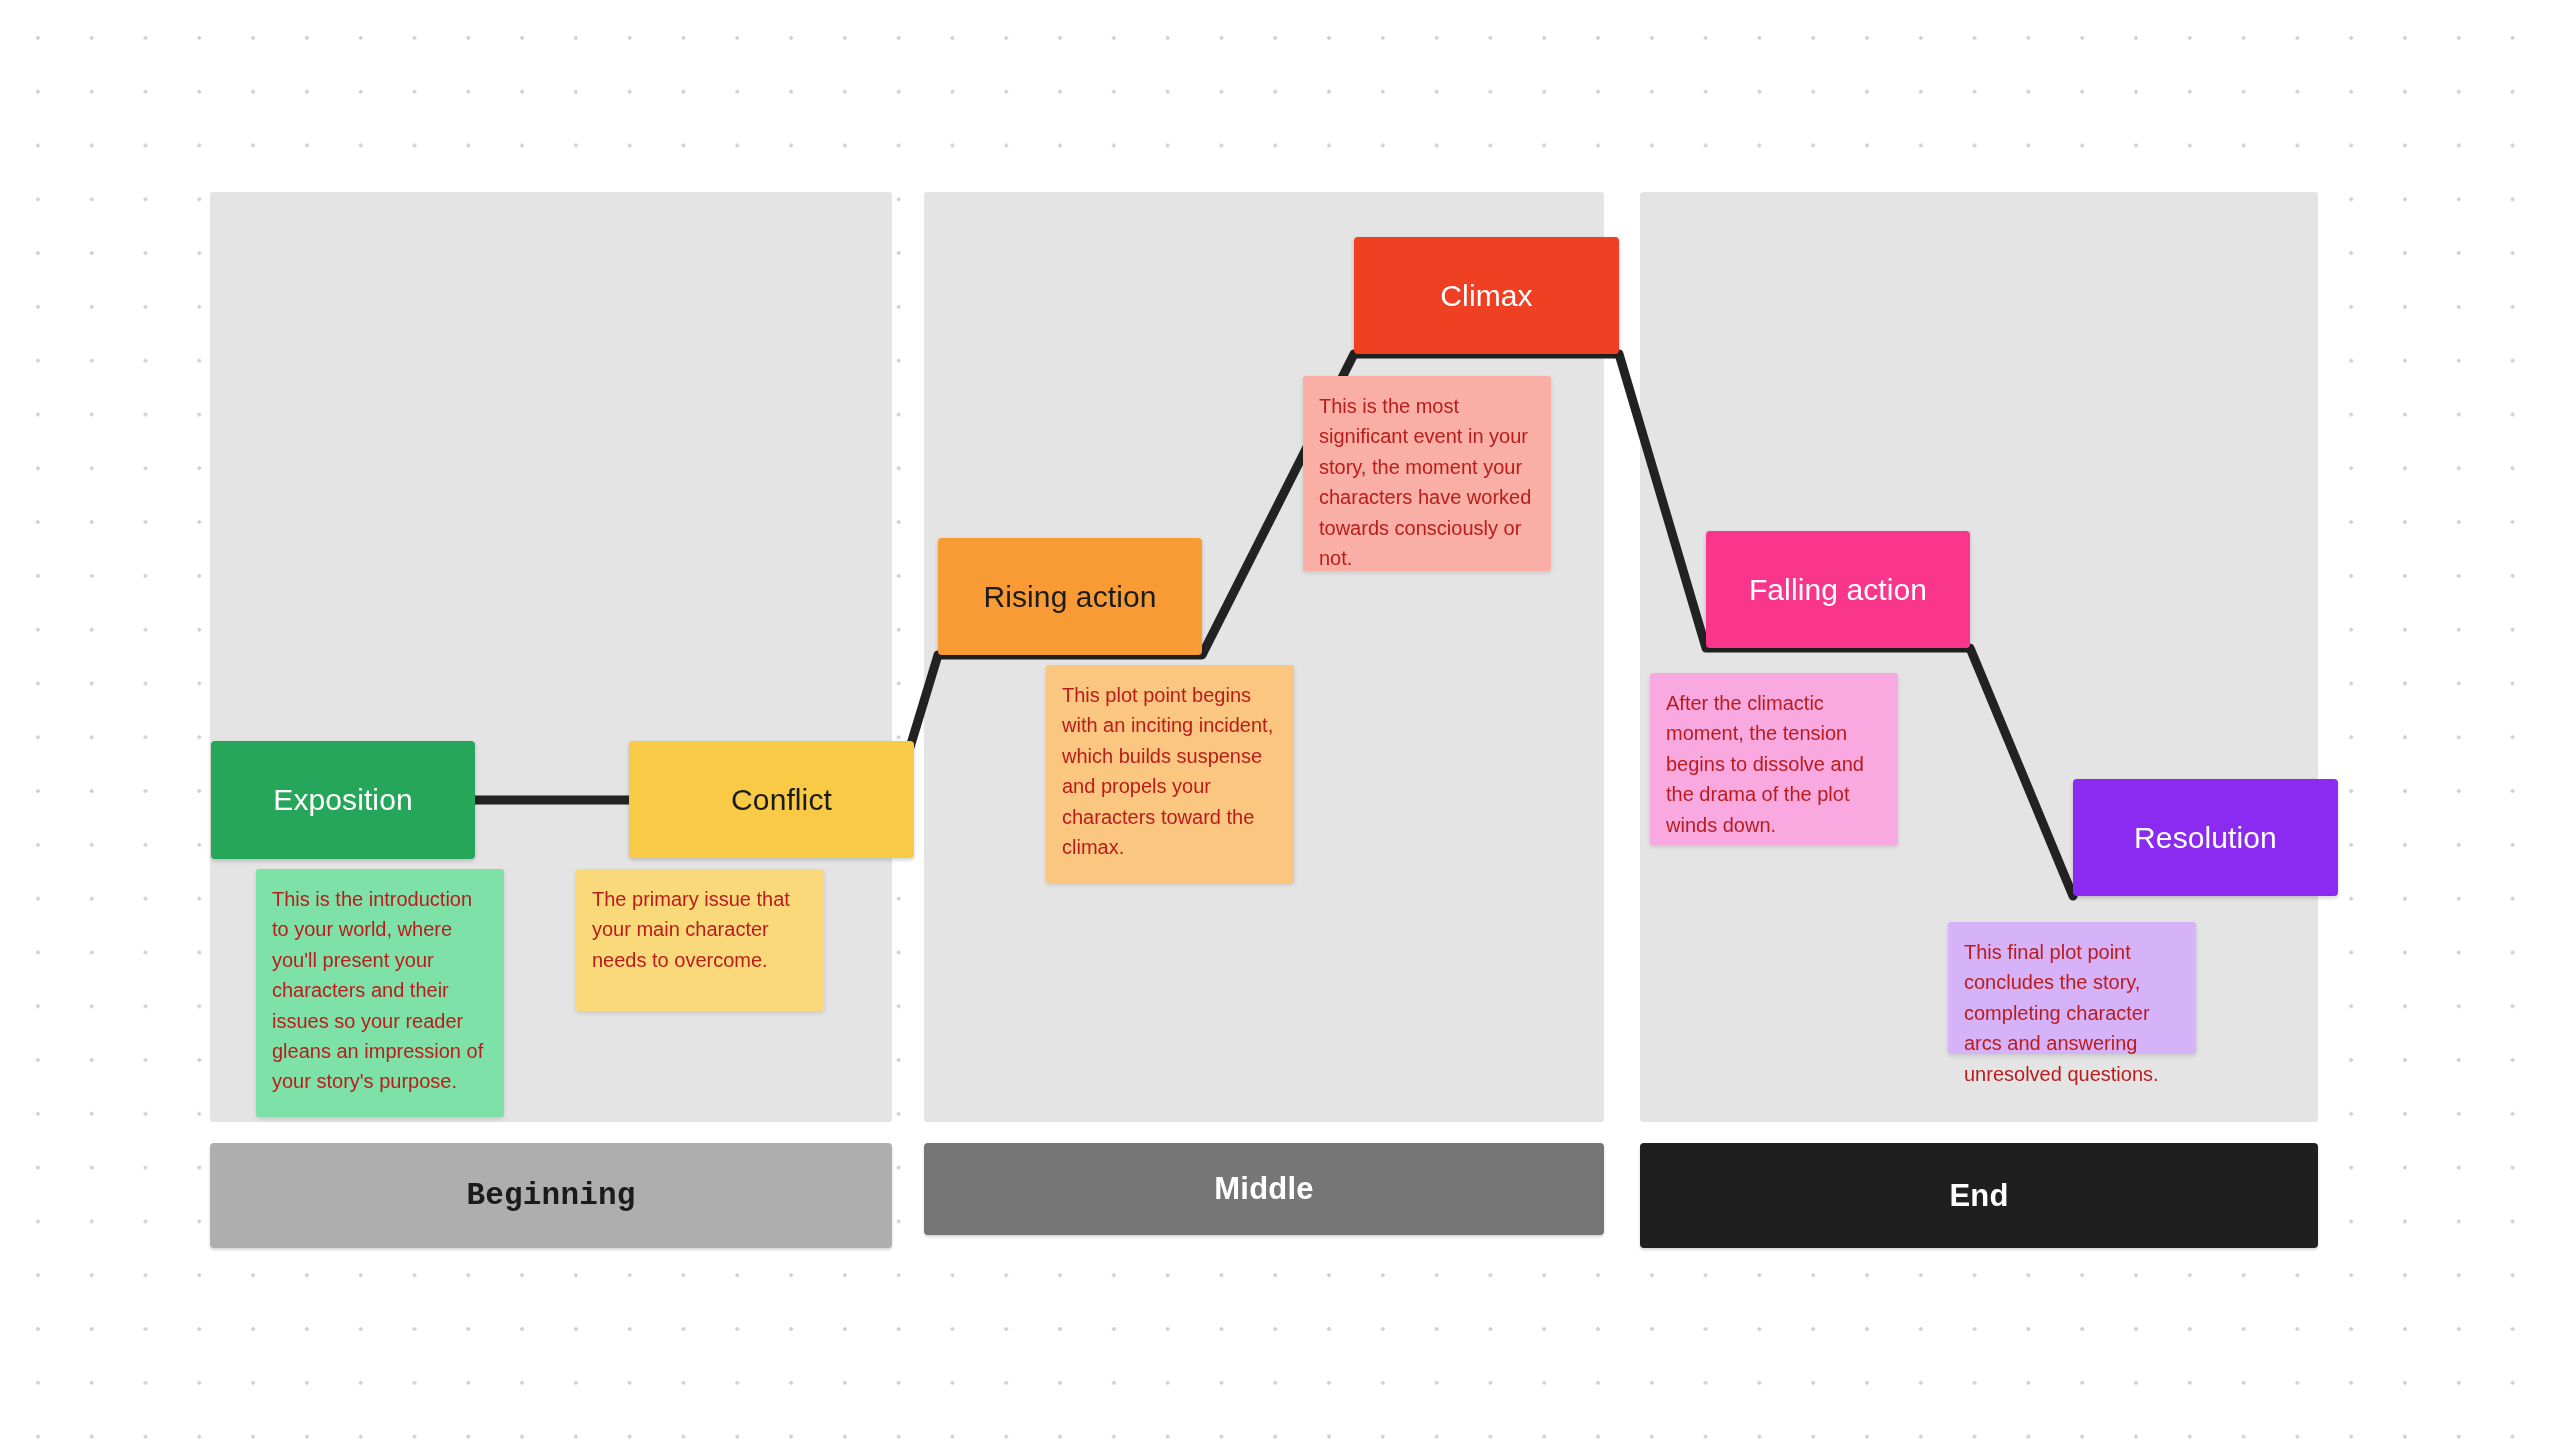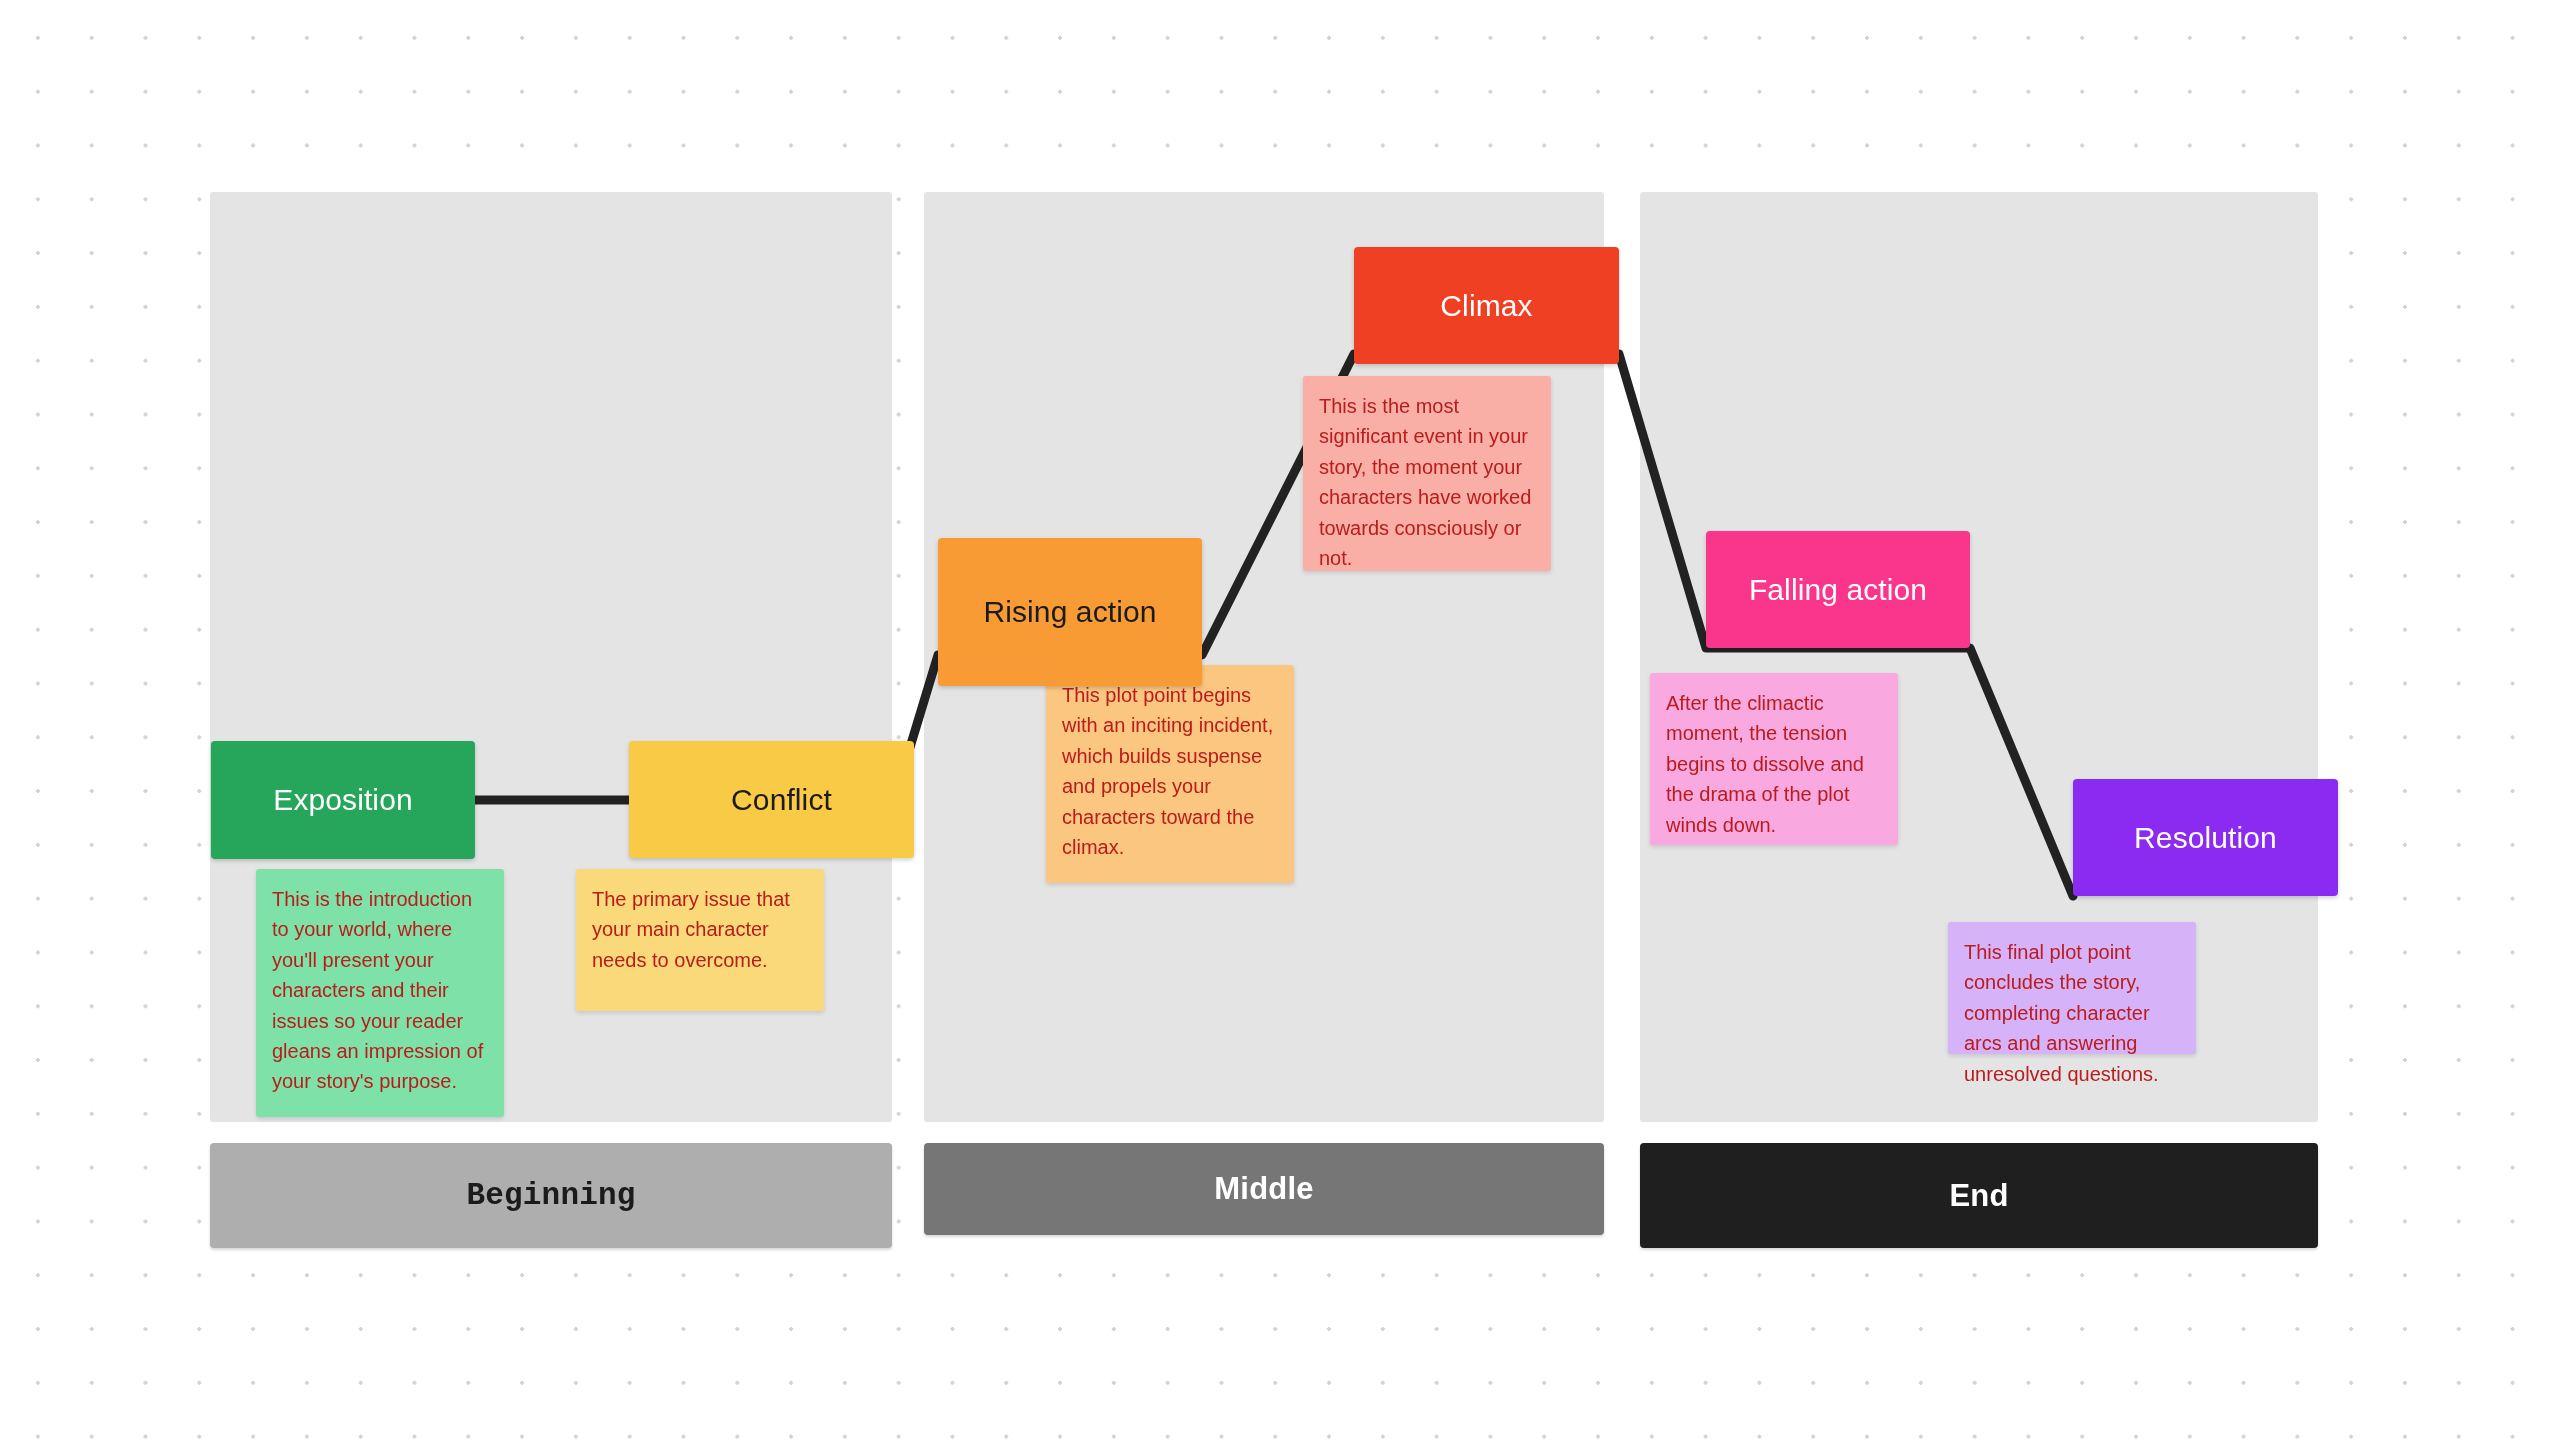--- a/index.html
+++ b/index.html
@@ -91,24 +91,24 @@
     color: #b91c1c;
   }
 
   
   #card-exposition      { left: 211px;  top: 741px; width: 264px; height: 118px; }
   #note-exposition      { left: 256px;  top: 869px; width: 248px; height: 248px; }
 
   #card-conflict        { left: 629px;  top: 741px; width: 265px; height: 117px; padding-left: 20px; }
   #note-conflict        { left: 576px;  top: 869px; width: 248px; height: 142px; }
 
-  #card-rising          { left: 938px;  top: 538px; width: 264px; height: 148px; }
+  #card-rising          { left: 938px;  top: 538px; width: 264px; height: 117px; }
   #note-rising          { left: 1046px; top: 665px; width: 248px; height: 218px; }
 
-  #card-climax          { left: 1354px; top: 247px; width: 265px; height: 117px; }
+  #card-climax          { left: 1354px; top: 237px; width: 265px; height: 117px; }
   #note-climax          { left: 1303px; top: 376px; width: 248px; height: 195px; }
 
   #card-falling         { left: 1706px; top: 531px; width: 264px; height: 117px; }
   #note-falling         { left: 1650px; top: 673px; width: 248px; height: 172px; }
 
   #card-resolution      { left: 2073px; top: 779px; width: 265px; height: 117px; }
   #note-resolution      { left: 1948px; top: 922px; width: 248px; height: 132px; }
 </style>
 </head>
 <body>

